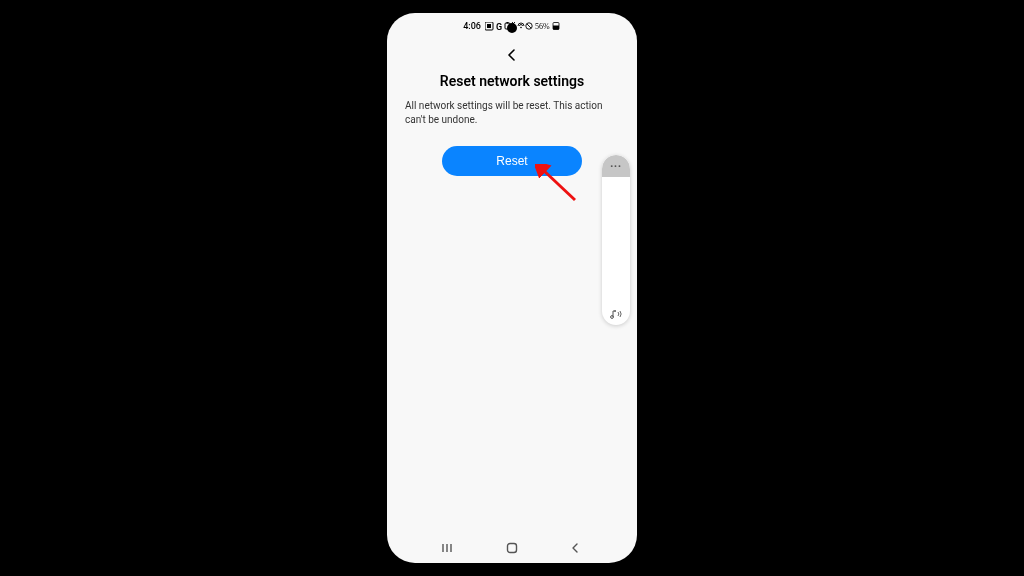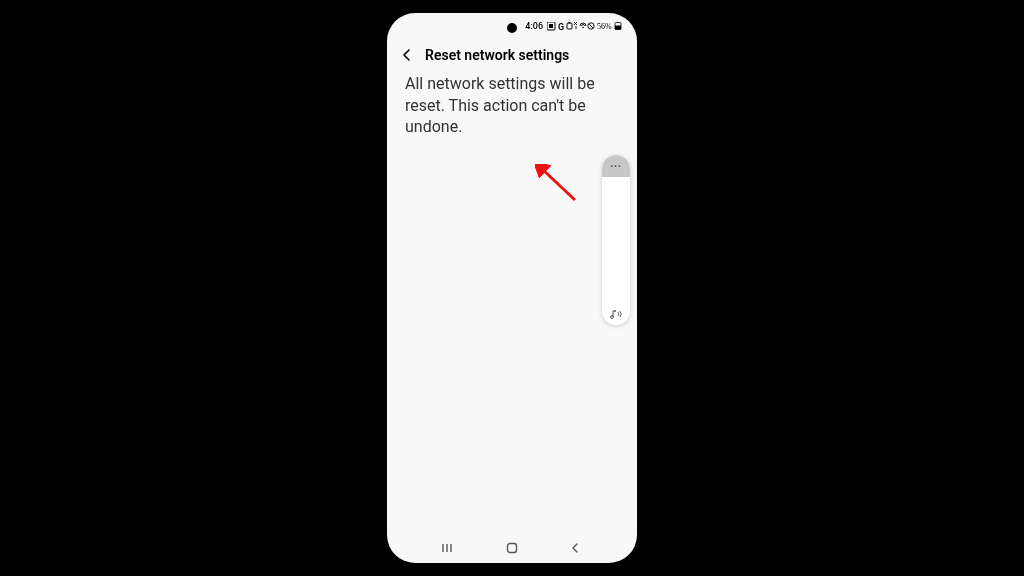--- a/index.html
+++ b/index.html
@@ -38,49 +38,50 @@
       width: 10px;
       height: 10px;
       background: #000;
       border-radius: 50%;
       z-index: 10;
     }
     .status-bar {
       height: 26px;
       display: flex;
       align-items: center;
-      justify-content: flex-end;
+      justify-content: center;
       padding: 13px 14px;
       font-size: 9px;
       color: #000;
       font-weight: 500;
     }
     .status-left { display: flex; align-items: center; gap: 4px; }
     .status-right { display: flex; align-items: center; gap: 2px; font-family: Liberation Serif, serif; }
     .status-icons-left { display: flex; gap: 2px; font-size: 8px; }
     .header {
       display: flex;
       align-items: center;
       padding: 8px 12px;
       gap: 10px;
+      flex-direction: column;
     }
     .back-icon {
       width: 16px;
       height: 16px;
       display: flex;
       align-items: center;
       justify-content: center;
     }
     .title {
       font-size: 14px;
       font-weight: 600;
       color: #000;
     }
     .description {
-      font-size: 16px;
+      font-size: 10px;
       color: #333;
       padding: 2px 18px 14px 18px;
       line-height: 1.35;
     }
     .button-row {
       display: flex;
       justify-content: center;
       padding: 6px 0;
     }
     .reset-button {
@@ -204,20 +205,23 @@
       <div class="back-icon">
         <svg width="12" height="12" viewBox="0 0 12 12">
           <path d="M8 1 L3 6 L8 11" stroke="#000" stroke-width="1.6" fill="none" stroke-linecap="round" stroke-linejoin="round"></path>
         </svg>
       </div>
       <div class="title">Reset network settings</div>
     </div>
 
     <div class="description">All network settings will be reset. This action can't be undone.</div>
 
+    <div class="button-row">
+      <button class="reset-button">Reset</button>
+    </div>
 
     <div class="volume-panel">
       <div class="volume-track">
         <div class="volume-empty">
           <span class="volume-dots">•••</span>
         </div>
         <div class="volume-fill"></div>
       </div>
       <div class="volume-icon">
         <svg width="14" height="12" viewBox="0 0 14 12">

